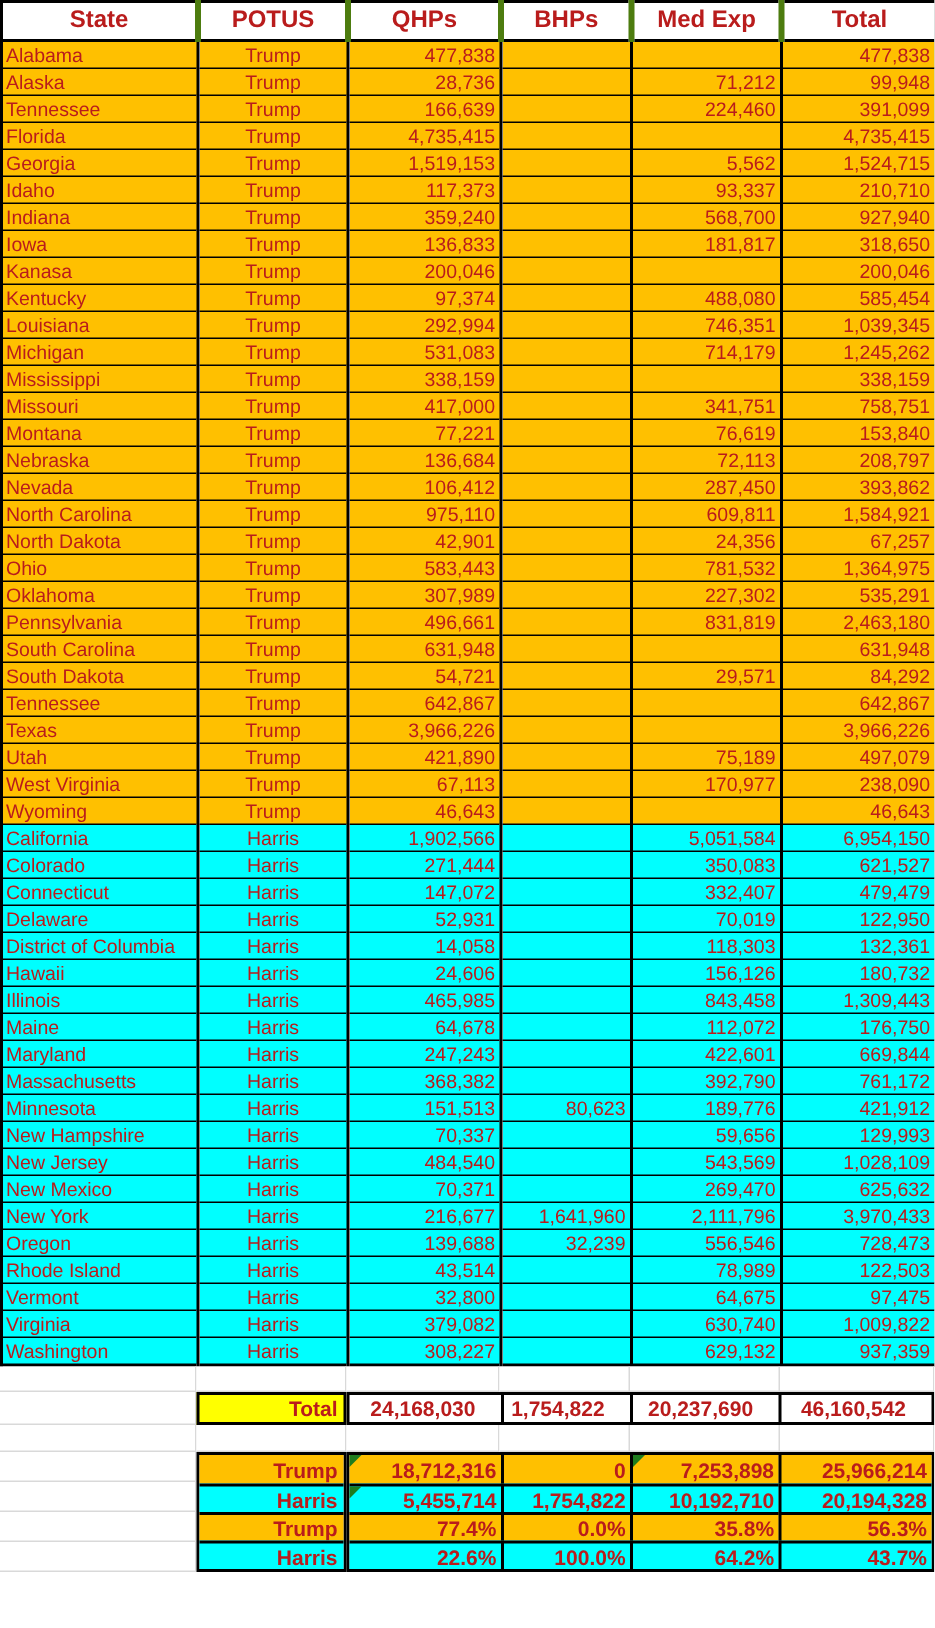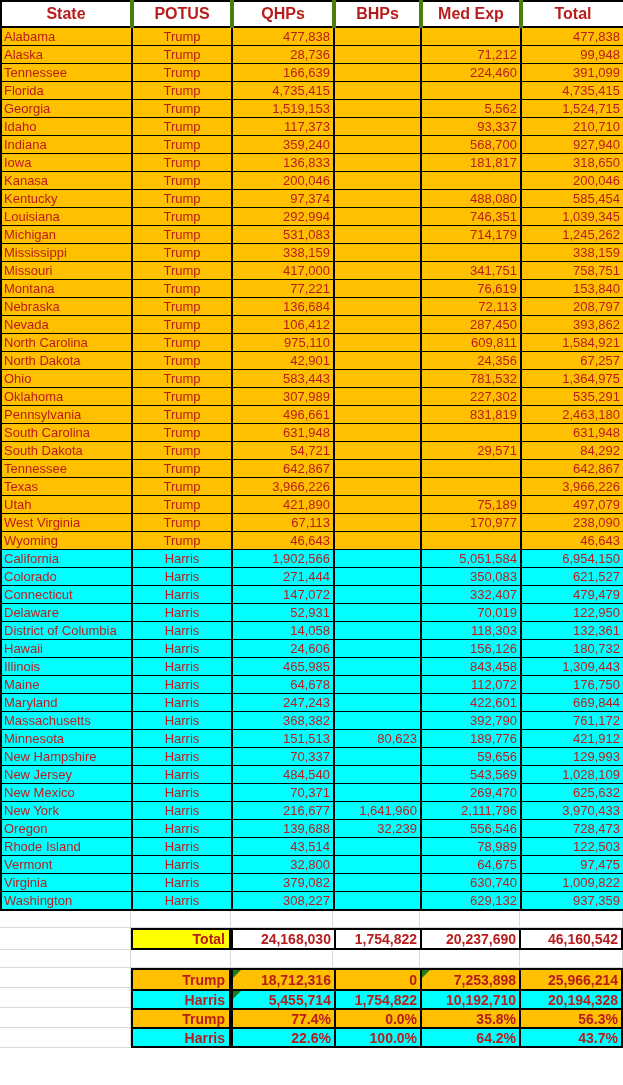--- a/index.html
+++ b/index.html
@@ -20,21 +20,21 @@
   tr.harris td{background:var(--harris);}
 
   .bottom{width:623px;display:grid;
     grid-template-columns:131px 100px 102px 87px 100px 103px;
     grid-template-rows:17px 22px 18px 20px 20px 20px 20px;}
   .g{border-right:1px solid var(--grid);border-bottom:1px solid var(--grid);background:#fff;}
   .box{border:2px solid #000;box-sizing:border-box;}
   .bcell{display:flex;align-items:center;justify-content:flex-end;font-weight:bold;font-size:14px;}
   .total-label{grid-column:2;grid-row:2;background:var(--yellow);padding-right:4px;}
   .blk-total{grid-column:3/7;grid-row:2;display:grid;grid-template-columns:102fr 87fr 100fr 103fr;background:#fff;}
-  .blk-total > div{border-left:2px solid #000;padding-right:3px;}
+  .blk-total > div{border-left:2px solid #000;padding-right:17px;}
   .blk-total > div:first-child{border-left:none;}
   .lblblk{grid-column:2;grid-row:4/8;display:grid;grid-template-rows:repeat(4,1fr);}
   .lblblk > div{border-top:2px solid #000;padding-right:4px;}
   .lblblk > div:first-child{border-top:none;}
   .sumblk{grid-column:3/7;grid-row:4/8;display:grid;grid-template-columns:102fr 87fr 100fr 103fr;grid-template-rows:repeat(4,1fr);}
   .sumblk > div{position:relative;border-left:2px solid #000;border-top:2px solid #000;padding-right:3px;}
   .sumblk > div:nth-child(4n+1){border-left:none;}
   .sumblk > div:nth-child(-n+4){border-top:none;}
   .or{background:var(--trump);}
   .cy{background:var(--harris);}

